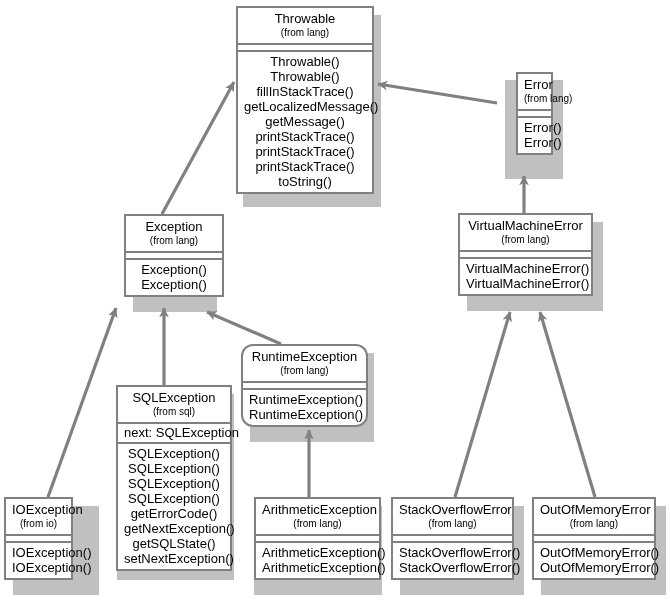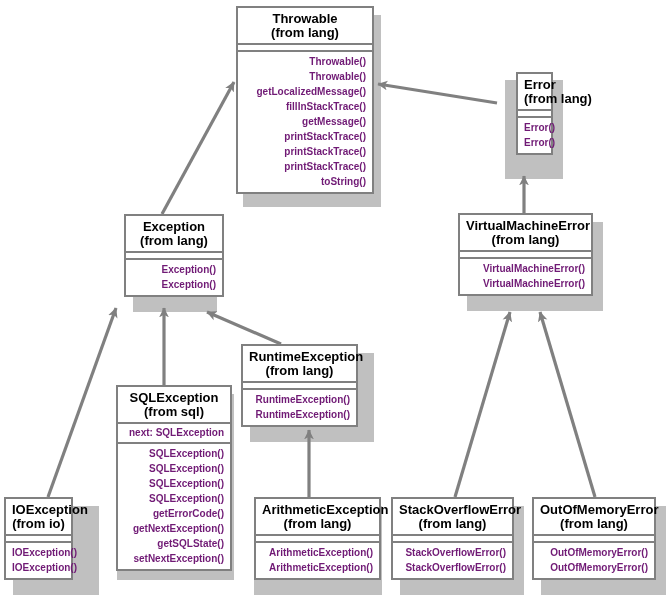--- a/index.html
+++ b/index.html
@@ -16,65 +16,64 @@
     font-family: "Liberation Sans", sans-serif;
     overflow: hidden;
   }
   
   .uml-class {
     position: absolute;
     box-sizing: border-box;
     background: #ffffff;
     border: 2px solid #808080;
     z-index: 3;
-    font-weight: bold;
   }
   .uml-shadow {
     position: absolute;
     background: #c0c0c0;
     z-index: 1;
   }
   .uml-header {
     box-sizing: border-box;
     padding: 3px 6px 4px 6px;
     text-align: center;
     border-bottom: 2px solid #808080;
   }
   .uml-name {
     font-size: 13px;
     line-height: 15px;
     color: #000000;
     white-space: nowrap;
   }
   .uml-pkg {
-    font-size: 13px;
+    font-size: 10px;
     line-height: 13px;
     color: #000000;
     white-space: nowrap;
   }
   .uml-attrs {
     box-sizing: border-box;
     padding: 1px 6px 2px 6px;
     border-bottom: 2px solid #808080;
     min-height: 7px;
   }
   .uml-attrs.empty {
     padding: 0;
     height: 7px;
   }
   .uml-ops {
     box-sizing: border-box;
     padding: 2px 6px 3px 6px;
   }
   .uml-line {
-    font-size: 10px;
+    font-size: 13px;
     line-height: 15px;
-    color: #701a75;
+    color: #000000;
     white-space: nowrap;
-    text-align: right;
+    text-align: center;
   }
   
   #arrow-layer {
     position: absolute;
     left: 0;
     top: 0;
     width: 670px;
     height: 603px;
     z-index: 2;
     pointer-events: none;
@@ -114,22 +113,22 @@
   <div class="uml-shadow" style="left:243px; top:15px; width:138px; height:192px;"></div>
   <div class="uml-class" style="left:236px; top:6px; width:138px;">
     <div class="uml-header">
       <div class="uml-name">Throwable</div>
       <div class="uml-pkg">(from lang)</div>
     </div>
     <div class="uml-attrs empty"></div>
     <div class="uml-ops">
       <div class="uml-line">Throwable()</div>
       <div class="uml-line">Throwable()</div>
+      <div class="uml-line">fillInStackTrace()</div>
       <div class="uml-line">getLocalizedMessage()</div>
-      <div class="uml-line">fillInStackTrace()</div>
       <div class="uml-line">getMessage()</div>
       <div class="uml-line">printStackTrace()</div>
       <div class="uml-line">printStackTrace()</div>
       <div class="uml-line">printStackTrace()</div>
       <div class="uml-line">toString()</div>
     </div>
   </div>
 
   <div class="uml-shadow" style="left:505px; top:80px; width:58px; height:99px;"></div>
   <div class="uml-class" style="left:516px; top:72px; width:37px;">
@@ -164,21 +163,21 @@
       <div class="uml-pkg">(from lang)</div>
     </div>
     <div class="uml-attrs empty"></div>
     <div class="uml-ops">
       <div class="uml-line">VirtualMachineError()</div>
       <div class="uml-line">VirtualMachineError()</div>
     </div>
   </div>
 
   <div class="uml-shadow" style="left:250px; top:353px; width:124px; height:89px;"></div>
-  <div class="uml-class" style="left:241px; top:344px; width:117px;">
+  <div class="uml-class" style="left:241px; top:344px; width:127px;border-radius:12px;">
     <div class="uml-header">
       <div class="uml-name">RuntimeException</div>
       <div class="uml-pkg">(from lang)</div>
     </div>
     <div class="uml-attrs empty"></div>
     <div class="uml-ops">
       <div class="uml-line">RuntimeException()</div>
       <div class="uml-line">RuntimeException()</div>
     </div>
   </div>

